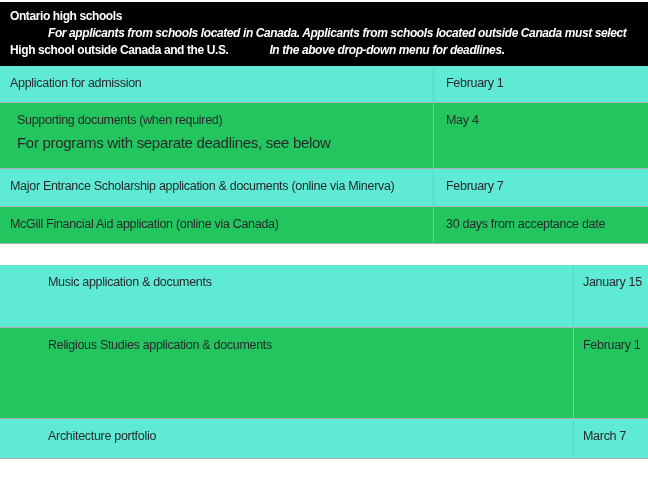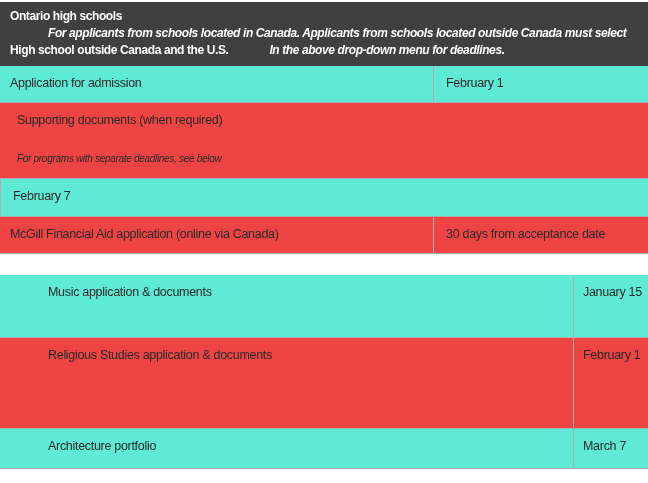--- a/index.html
+++ b/index.html
@@ -1,33 +1,33 @@
 <!DOCTYPE html>
 <html><head>
 <meta charset="utf-8">
 <style>
   html,body{margin:0;padding:0;background:#ffffff;}
   .screen{
     width:648px;height:483px;overflow:hidden;background:#ffffff;
     padding-top:2px;box-sizing:border-box;
     font-family:"Liberation Sans",sans-serif;color:#29292a;
   }
-  .thead{background:#404040;color:#ffffff;padding:6px 10px 7px 10px;}
+  .thead{background:#000000;color:#ffffff;padding:6px 10px 7px 10px;}
   .hline{font-weight:bold;font-size:12px;line-height:17px;letter-spacing:-0.4px;white-space:nowrap;overflow:hidden;}
   .h-italic{font-style:italic;margin-left:38px;}
   .h-plain{font-style:normal;}
-  .row{display:flex;border-bottom:1px solid #aeaeb1;box-sizing:border-box;background:#ef4444;}
+  .row{display:flex;border-bottom:1px solid #aeaeb1;box-sizing:border-box;background:#22c55e;}
   .row.gray{background:#5eead4;}
   .cell-label{box-sizing:border-box;padding:9px 10px 10px 10px;overflow:hidden;}
   .cell-date{box-sizing:border-box;border-left:1px solid #aeaeb1;padding:9px 22px 9px 12px;flex:1;}
   .t1 .cell-label{flex:0 0 433px;width:433px;}
   .t2 .cell-label{flex:0 0 573px;width:573px;padding-left:48px;}
   .t2 .cell-date{padding-left:9px;padding-right:4px;}
   .label{font-size:12.5px;line-height:17px;letter-spacing:-0.3px;white-space:nowrap;}
-  .note{font-size:10px;font-style:italic;line-height:19px;letter-spacing:-0.3px;margin-top:20px;white-space:normal;}
+  .note{font-size:15px;line-height:19px;letter-spacing:-0.3px;margin-top:4px;white-space:normal;}
   .date{font-size:12.5px;line-height:17px;letter-spacing:-0.3px;}
   .indent{padding-left:17px;}
   .rh37{min-height:37px;}
   .rh38{min-height:38px;}
   .rh66{min-height:66px;}
   .rh63{min-height:63px;}
   .rh91{min-height:91px;}
   .rh40{min-height:40px;}
   .gap{height:21px;background:#ffffff;}
 </style>
@@ -50,23 +50,29 @@
       <div class="cell-date">
         <div class="date">February 1</div>
       </div>
     </div>
 
     <div class="row rh66">
       <div class="cell-label indent">
         <div class="label">Supporting documents (when required)</div>
         <div class="note" style="white-space:nowrap;">For programs with separate deadlines, see below</div>
       </div>
+      <div class="cell-date">
+        <div class="date">May 4</div>
+      </div>
     </div>
 
     <div class="row gray rh38">
+      <div class="cell-label">
+        <div class="label">Major Entrance Scholarship application &amp; documents (online via Minerva)</div>
+      </div>
       <div class="cell-date">
         <div class="date">February 7</div>
       </div>
     </div>
 
     <div class="row rh37">
       <div class="cell-label">
         <div class="label">McGill Financial Aid application (online via Canada)</div>
       </div>
       <div class="cell-date">

